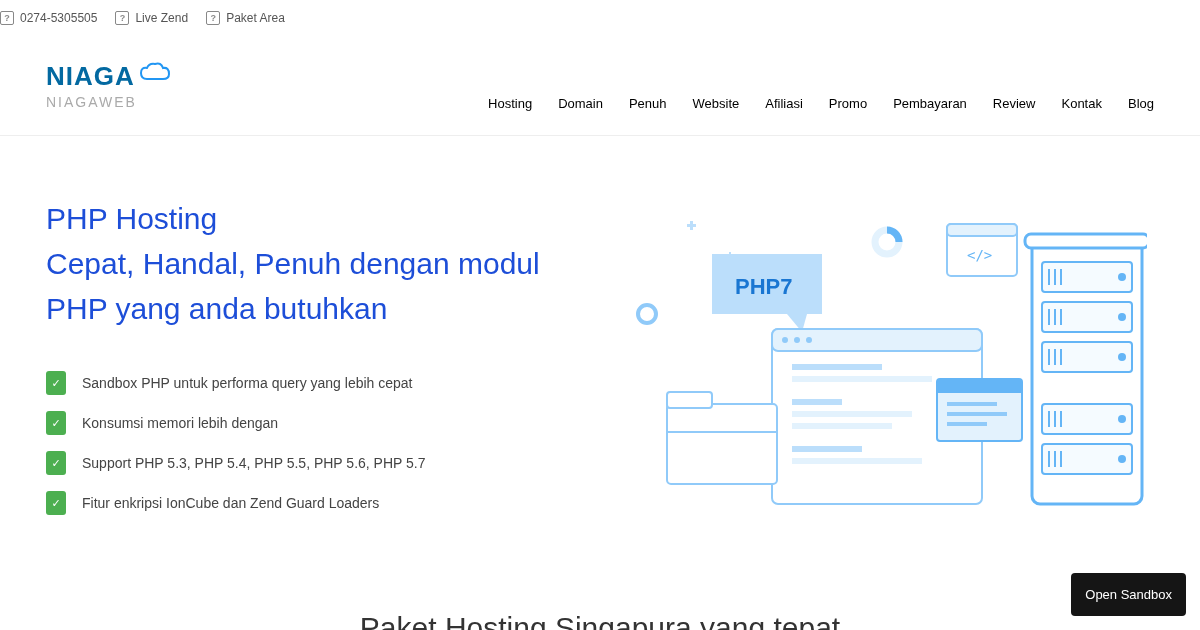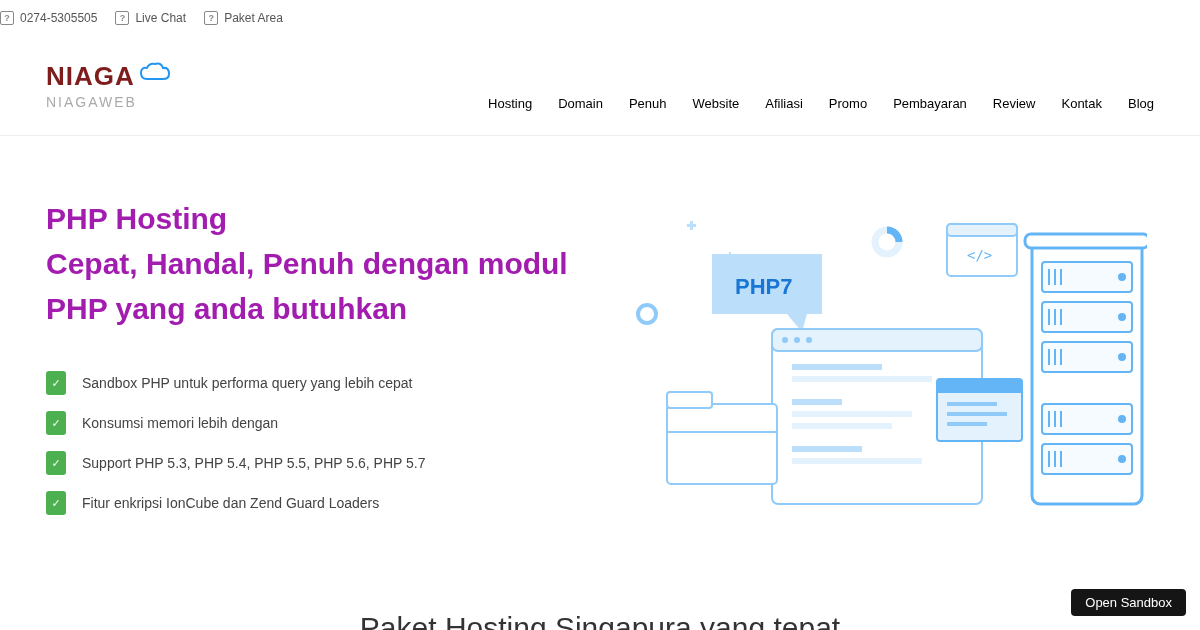--- a/index.html
+++ b/index.html
@@ -10,54 +10,54 @@
 .ribbon { width: 34px; height: 40px; background: #1e88e5; color: #fff; display: flex; align-items: center; justify-content: center; margin-left: 46px; position: relative; margin-top: -2px; }
 .ribbon::after { content: ""; position: absolute; bottom: -8px; left: 0; border-left: 17px solid #1e88e5; border-right: 17px solid #1e88e5; border-bottom: 8px solid transparent; }
 .ribbon svg { width: 16px; height: 16px; }
 .topbar-right { display: flex; align-items: center; gap: 18px; }
 .topbar-link { display: flex; align-items: center; gap: 6px; cursor: pointer; color: #555; text-decoration: none; }
 .topbar-icon { width: 14px; height: 14px; display: inline-flex; align-items: center; justify-content: center; border: 1px solid #888; border-radius: 2px; font-size: 9px; font-weight: bold; color: #888; }
 
 .header { display: flex; align-items: center; justify-content: space-between; padding: 24px 46px; border-bottom: 1px solid #eee; }
 .logo { display: flex; flex-direction: column; }
 .logo-main { font-size: 26px; font-weight: 700; letter-spacing: 1px; display: flex; align-items: center; }
-.logo-niaga { color: #7f1d1d; }
+.logo-niaga { color: #0369a1; }
 .logo-hoster { color: #888; font-weight: 400; }
 .logo-cloud { margin-left: 2px; }
 .logo-sub { font-size: 14px; color: #aaa; letter-spacing: 2px; text-align: right; margin-top: 2px; padding-right: 36px; }
 .nav { display: flex; gap: 26px; }
 .nav-item { color: #000000; font-size: 13px; cursor: pointer; margin-top: 36px; }
 
 .hero { display: flex; padding: 60px 46px 40px; gap: 40px; }
 .hero-left { flex: 1; }
-.hero-title { font-size: 30px; color: #a21caf; font-weight: 700; line-height: 1.5; margin-bottom: 40px; }
+.hero-title { font-size: 30px; color: #1d4ed8; font-weight: 400; line-height: 1.5; margin-bottom: 40px; }
 .features { list-style: none; }
 .features li { display: flex; align-items: center; gap: 16px; margin-bottom: 16px; font-size: 14px; color: #444; }
 .check-badge { width: 20px; height: 24px; background: #4caf50; border-radius: 3px; display: flex; align-items: center; justify-content: center; color: #fff; font-size: 11px; flex-shrink: 0; position: relative; }
 .check-badge::after { content: ""; position: absolute; bottom: -4px; left: 0; border-left: 10px solid #4caf50; border-right: 10px solid #4caf50; border-bottom: 4px solid transparent; display: none; }
 
 .hero-right { flex: 1; display: flex; align-items: center; justify-content: center; }
 .illustration { width: 100%; max-width: 520px; }
 
 .section-title { text-align: center; font-size: 30px; color: #333; font-weight: 400; padding: 40px 0 0; }
 
-.sandbox-btn { position: fixed; bottom: 14px; right: 14px; background: #151515; color: #fff; border: none; border-radius: 4px; padding: 6px 14px; font-size: 13px; cursor: pointer; }
+.sandbox-btn { position: fixed; bottom: 14px; right: 14px; background: #151515; color: #fff; border: none; border-radius: 4px; padding: 14px 14px; font-size: 13px; cursor: pointer; }
 </style>
 </head>
 <body>
 
 <div class="topbar">
   <div class="topbar-right">
     <a class="topbar-link">
       <span class="topbar-icon">?</span>
       <span>0274-5305505</span>
     </a>
     <a class="topbar-link">
       <span class="topbar-icon">?</span>
-      <span>Live Chat</span>
+      <span>Live Zend</span>
     </a>
     <a class="topbar-link">
       <span class="topbar-icon">?</span>
       <span>Paket Area</span>
     </a>
   </div>
 </div>
 
 <header class="header">
   <div class="logo">

